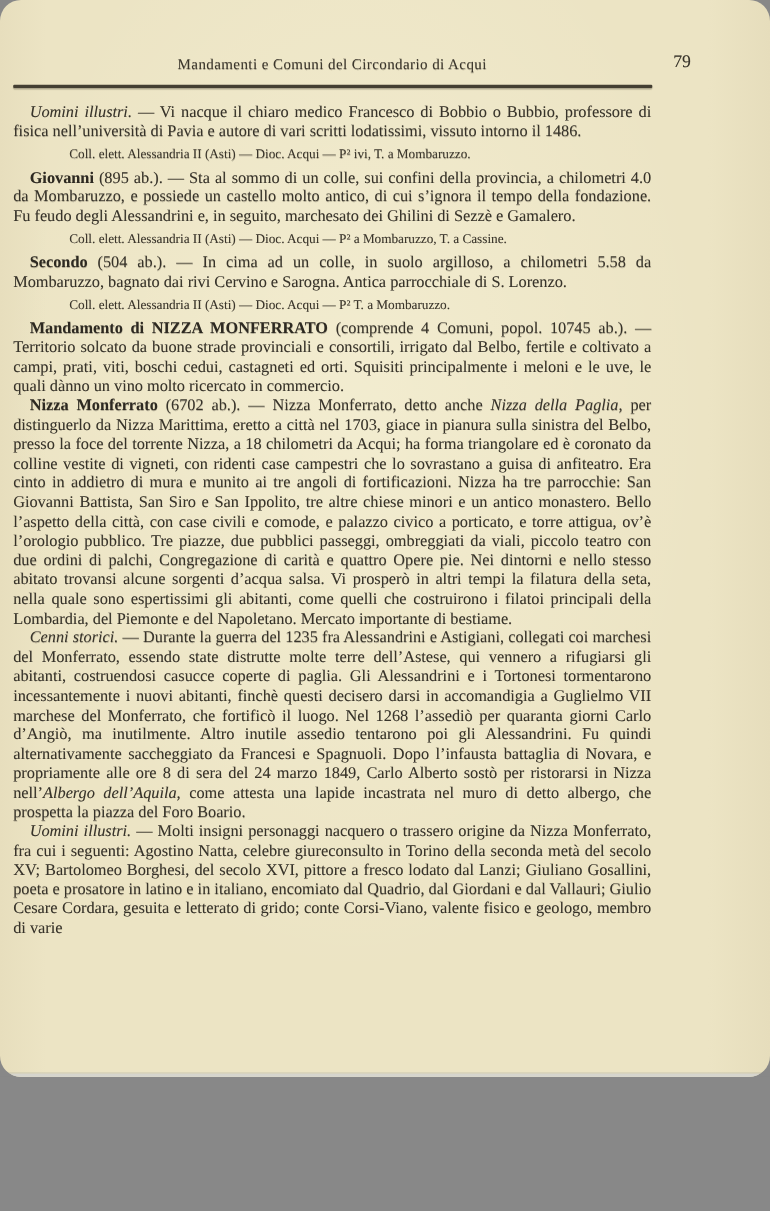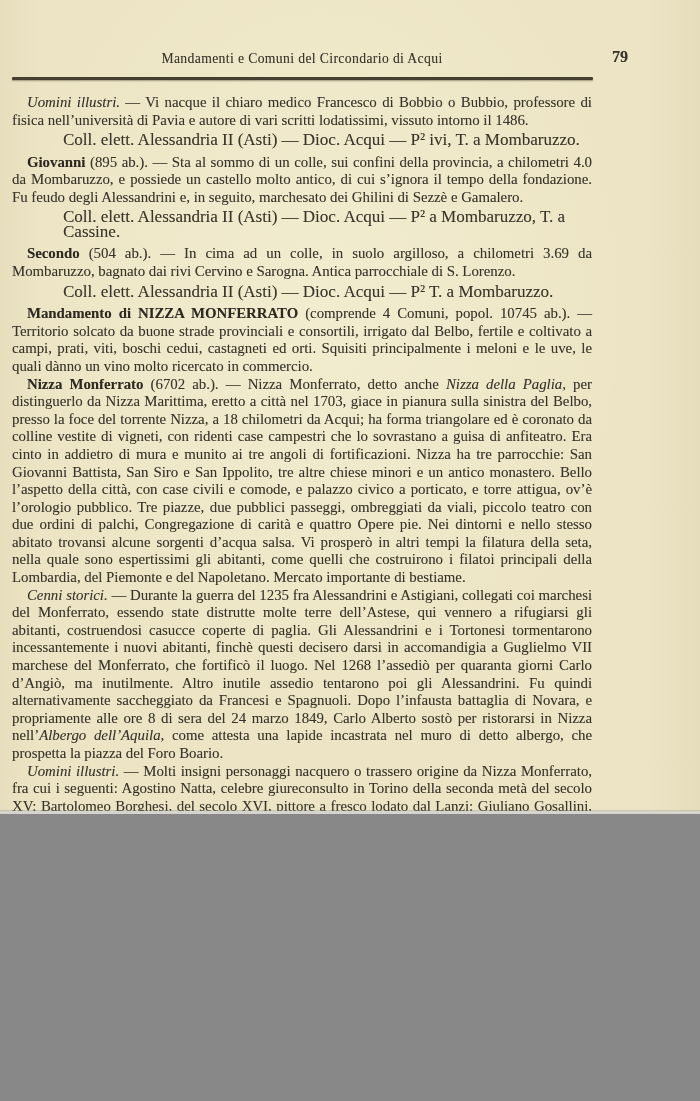--- a/index.html
+++ b/index.html
@@ -1,49 +1,49 @@
 <!DOCTYPE html>
 <html><head>
 <meta charset="utf-8">
 <style>
   html,body{margin:0;padding:0;background:#888;}
   .page{
-    position:relative;width:700px;height:814px;overflow:hidden;
+    position:relative;width:700px;height:979px;overflow:hidden;
     background:
       radial-gradient(ellipse at 46% 38%, rgba(255,252,230,0.35) 0%, rgba(255,252,230,0) 60%),
       linear-gradient(90deg, #e7debd 0%, #ece4c4 6%, #ece4c4 92%, #e6ddbc 100%),
       #ece4c4;
     font-family:"Liberation Serif","DejaVu Serif",serif;
     color:#37332a;
+    border-radius:19px;
   }
   .header-title{
     position:absolute;top:51px;left:12px;width:580px;
     text-align:center;font-size:13.6px;letter-spacing:0.4px;color:#3a352b;
     text-shadow:0.2px 0.2px 0.3px rgba(55,50,40,0.35);
   }
   .page-number{
     position:absolute;top:48px;left:612px;font-size:16px;color:#37332a;
     text-shadow:0.2px 0.2px 0.3px rgba(55,50,40,0.35);
-    font-weight:bold;
   }
   .rule{
     position:absolute;top:77px;left:12px;width:581px;height:2.6px;
     background:#443f32;box-shadow:0 1.3px 0.9px rgba(68,62,45,0.38);border-radius:1px;
   }
   .content{
     position:absolute;top:94px;left:12px;width:580px;
     font-size:14.8px;line-height:17.6px;text-align:justify;
     text-shadow:0.2px 0.2px 0.3px rgba(55,50,40,0.3);
   }
   .para{margin:0;text-indent:15px;}
   .para.mandamento{margin-top:3px;}
   .seg-bold{font-weight:bold;color:#2d2921;}
   .seg-italic{font-style:italic;}
   .footnote{
-    font-size:17px;line-height:14.5px;text-align:left;
+    font-size:12px;line-height:14.5px;text-align:left;
     margin:4px 0 6px 51px;text-indent:0;color:#3a352b;
   }
   .bottom-line{position:absolute;left:0;bottom:3px;width:700px;height:1px;background:rgba(140,145,140,0.35);}
   .bottom-strip{position:absolute;left:0;bottom:0;width:700px;height:3px;background:#d6d5cd;}
   .smudge-a{position:absolute;left:338px;top:1084px;width:12px;height:7px;border-radius:50%;
     background:radial-gradient(ellipse, rgba(120,115,95,0.25), rgba(120,115,95,0) 70%);}
   .smudge-b{position:absolute;left:106px;top:1092px;width:10px;height:6px;border-radius:50%;
     background:radial-gradient(ellipse, rgba(120,120,110,0.2), rgba(120,120,110,0) 70%);}
 </style>
 </head>
@@ -51,21 +51,21 @@
 
 <div class="page">
   <div class="header-title">Mandamenti e Comuni del Circondario di Acqui</div>
   <div class="page-number">79</div>
   <div class="rule"></div>
   <div class="content" id="body-container">
       <p class="para"><span class="seg-italic">Uomini illustri.</span><span class="seg-normal"> — Vi nacque il chiaro medico Francesco di Bobbio o Bubbio, professore di fisica nell’università di Pavia e autore di vari scritti lodatissimi, vissuto intorno il 1486.</span></p>
       <p class="footnote">Coll. elett. Alessandria II (Asti) — Dioc. Acqui — P² ivi, T. a Mombaruzzo.</p>
       <p class="para"><span class="seg-bold">Giovanni</span><span class="seg-normal"> (895 ab.). — Sta al sommo di un colle, sui confini della provincia, a chilometri 4.0 da Mombaruzzo, e possiede un castello molto antico, di cui s’ignora il tempo della fondazione. Fu feudo degli Alessandrini e, in seguito, marchesato dei Ghilini di Sezzè e Gamalero.</span></p>
       <p class="footnote">Coll. elett. Alessandria II (Asti) — Dioc. Acqui — P² a Mombaruzzo, T. a Cassine.</p>
-      <p class="para"><span class="seg-bold">Secondo</span><span class="seg-normal"> (504 ab.). — In cima ad un colle, in suolo argilloso, a chilometri 3.69 da Mombaruzzo, bagnato dai rivi Cervino e Sarogna. Antica parrocchiale di S. Lorenzo.</span></p>
+      <p class="para"><span class="seg-bold">Secondo</span><span class="seg-normal"> (504 ab.). — In cima ad un colle, in suolo argilloso, a chilometri 5.58 da Mombaruzzo, bagnato dai rivi Cervino e Sarogna. Antica parrocchiale di S. Lorenzo.</span></p>
       <p class="footnote">Coll. elett. Alessandria II (Asti) — Dioc. Acqui — P² T. a Mombaruzzo.</p>
       <p class="para mandamento"><span class="seg-bold">Mandamento di NIZZA MONFERRATO</span><span class="seg-normal"> (comprende 4 Comuni, popol. 10745 ab.). — Territorio solcato da buone strade provinciali e consortili, irrigato dal Belbo, fertile e coltivato a campi, prati, viti, boschi cedui, castagneti ed orti. Squisiti principalmente i meloni e le uve, le quali dànno un vino molto ricercato in commercio.</span></p>
       <p class="para"><span class="seg-bold">Nizza Monferrato</span><span class="seg-normal"> (6702 ab.). — Nizza Monferrato, detto anche </span><span class="seg-italic">Nizza della Paglia,</span><span class="seg-normal"> per distinguerlo da Nizza Marittima, eretto a città nel 1703, giace in pianura sulla sinistra del Belbo, presso la foce del torrente Nizza, a 18 chilometri da Acqui; ha forma triangolare ed è coronato da colline vestite di vigneti, con ridenti case campestri che lo sovrastano a guisa di anfiteatro. Era cinto in addietro di mura e munito ai tre angoli di fortificazioni. Nizza ha tre parrocchie: San Giovanni Battista, San Siro e San Ippolito, tre altre chiese minori e un antico monastero. Bello l’aspetto della città, con case civili e comode, e palazzo civico a porticato, e torre attigua, ov’è l’orologio pubblico. Tre piazze, due pubblici passeggi, ombreggiati da viali, piccolo teatro con due ordini di palchi, Congregazione di carità e quattro Opere pie. Nei dintorni e nello stesso abitato trovansi alcune sorgenti d’acqua salsa. Vi prosperò in altri tempi la filatura della seta, nella quale sono espertissimi gli abitanti, come quelli che costruirono i filatoi principali della Lombardia, del Piemonte e del Napoletano. Mercato importante di bestiame.</span></p>
       <p class="para"><span class="seg-italic">Cenni storici.</span><span class="seg-normal"> — Durante la guerra del 1235 fra Alessandrini e Astigiani, collegati coi marchesi del Monferrato, essendo state distrutte molte terre dell’Astese, qui vennero a rifugiarsi gli abitanti, costruendosi casucce coperte di paglia. Gli Alessandrini e i Tortonesi tormentarono incessantemente i nuovi abitanti, finchè questi decisero darsi in accomandigia a Guglielmo VII marchese del Monferrato, che fortificò il luogo. Nel 1268 l’assediò per quaranta giorni Carlo d’Angiò, ma inutilmente. Altro inutile assedio tentarono poi gli Alessandrini. Fu quindi alternativamente saccheggiato da Francesi e Spagnuoli. Dopo l’infausta battaglia di Novara, e propriamente alle ore 8 di sera del 24 marzo 1849, Carlo Alberto sostò per ristorarsi in Nizza nell’</span><span class="seg-italic">Albergo dell’Aquila,</span><span class="seg-normal"> come attesta una lapide incastrata nel muro di detto albergo, che prospetta la piazza del Foro Boario.</span></p>
       <p class="para"><span class="seg-italic">Uomini illustri.</span><span class="seg-normal"> — Molti insigni personaggi nacquero o trassero origine da Nizza Monferrato, fra cui i seguenti: Agostino Natta, celebre giureconsulto in Torino della seconda metà del secolo XV; Bartolomeo Borghesi, del secolo XVI, pittore a fresco lodato dal Lanzi; Giuliano Gosallini, poeta e prosatore in latino e in italiano, encomiato dal Quadrio, dal Giordani e dal Vallauri; Giulio Cesare Cordara, gesuita e letterato di grido; conte Corsi-Viano, valente fisico e geologo, membro di varie</span></p>
     </div>
   <div class="bottom-line"></div>
   <div class="bottom-strip"></div>
   <div class="smudge-a"></div>
   <div class="smudge-b"></div>

